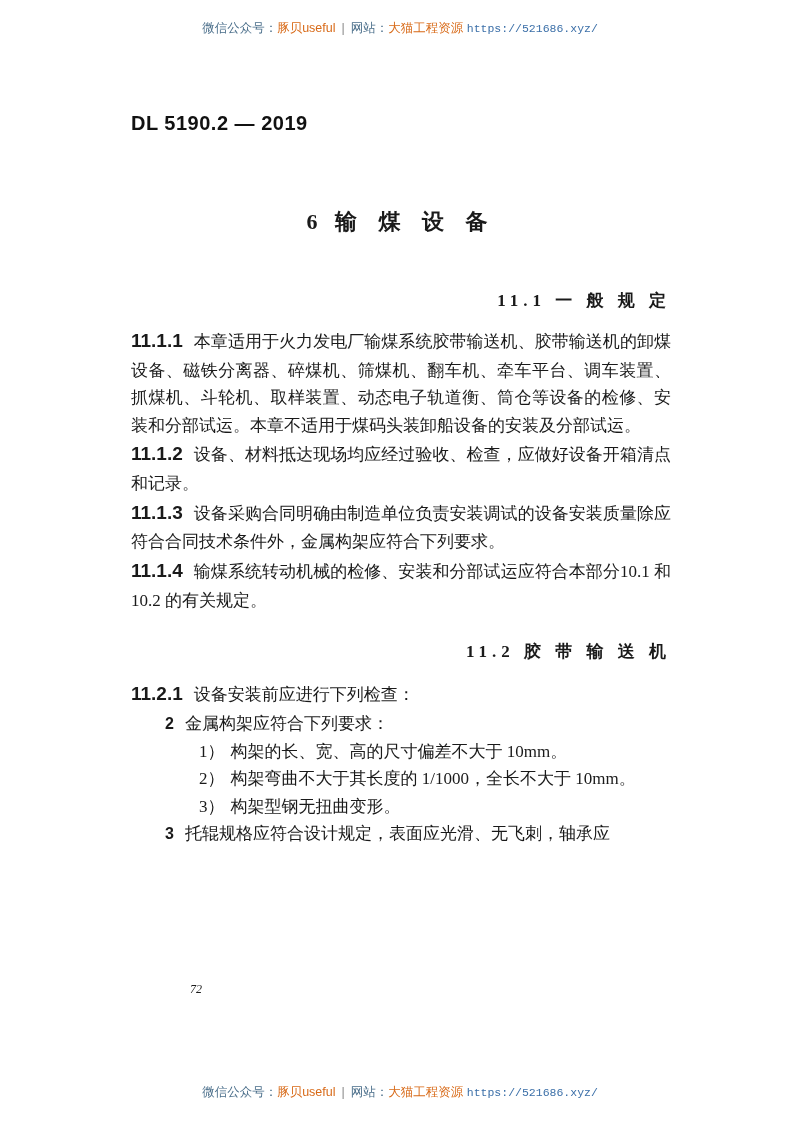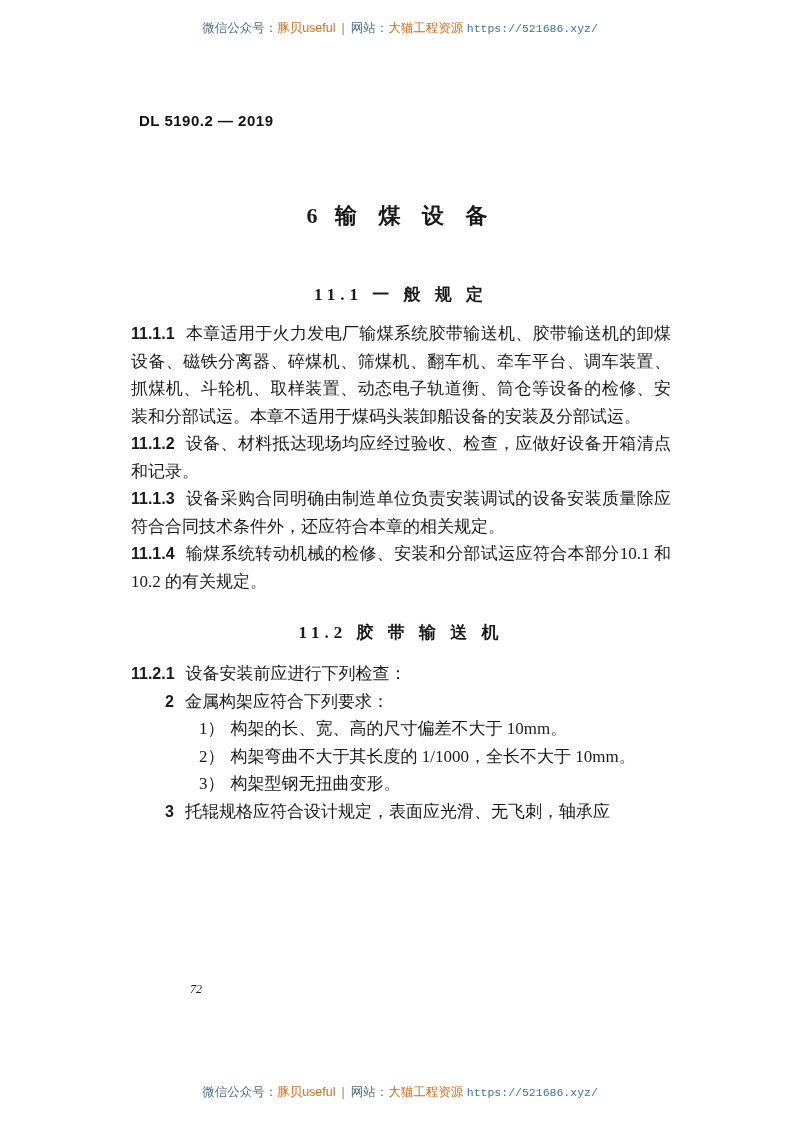--- a/index.html
+++ b/index.html
@@ -44,37 +44,37 @@
   .content {
     position: absolute;
     left: 131px;
     top: 112px;
     width: 540px;
   }
 
   .std-no {
     font-family: "Liberation Sans", sans-serif;
     font-weight: bold;
-    font-size: 15px;
+    font-size: 20px;
     letter-spacing: 0.5px;
     color: #111;
-    margin: 0 0 72px 8px;
+    margin: 0 0 72px 0;
   }
 
   .chapter-title {
     text-align: center;
     font-weight: bold;
     font-size: 22px;
     letter-spacing: 8px;
     margin: 0 0 52px 0;
   }
   .chapter-title .num { letter-spacing: 4px; }
 
   .section-title {
-    text-align: center;
+    text-align: right;
     font-weight: bold;
     font-size: 17px;
     letter-spacing: 5px;
     margin: 0 0 14px 0;
   }
   .section-title.second { margin-top: 26px; margin-bottom: 16px; }
 
   p {
     margin: 0;
     font-size: 17px;
@@ -82,21 +82,21 @@
     text-align: justify;
     text-justify: inter-ideograph;
   }
 
   .clause {
     text-indent: 0;
   }
   .clause .cnum {
     font-family: "Liberation Sans", sans-serif;
     font-weight: bold;
-    font-size: 16px;
+    font-size: 19px;
     margin-right: 11px;
     letter-spacing: 0;
   }
 
   .item {
     text-indent: 34px;
   }
   .item .inum {
     font-family: "Liberation Sans", sans-serif;
     font-weight: bold;
@@ -147,21 +147,21 @@
 
     <p class="clause">
       <span class="cnum">11.1.1</span><span>本章适用于火力发电厂输煤系统胶带输送机、胶带输送机的卸煤设备、磁铁分离器、碎煤机、筛煤机、翻车机、牵车平台、调车装置、抓煤机、斗轮机、取样装置、动态电子轨道衡、筒仓等设备的检修、安装和分部试运。本章不适用于煤码头装卸船设备的安装及分部试运。</span>
     </p>
 
     <p class="clause">
       <span class="cnum">11.1.2</span><span>设备、材料抵达现场均应经过验收、检查，应做好设备开箱清点和记录。</span>
     </p>
 
     <p class="clause">
-      <span class="cnum">11.1.3</span><span>设备采购合同明确由制造单位负责安装调试的设备安装质量除应符合合同技术条件外，还应符合本章的相关规定。</span>
+      <span class="cnum">11.1.3</span><span>设备采购合同明确由制造单位负责安装调试的设备安装质量除应符合合同技术条件外，金属构架应符合下列要求。</span>
     </p>
 
     <p class="clause">
       <span class="cnum">11.1.4</span><span>输煤系统转动机械的检修、安装和分部试运应符合本部分10.1 和 10.2 的有关规定。</span>
     </p>
 
     <div class="section-title second">
       <span>11.2</span>
       <span>胶 带 输 送 机</span>
     </div>

